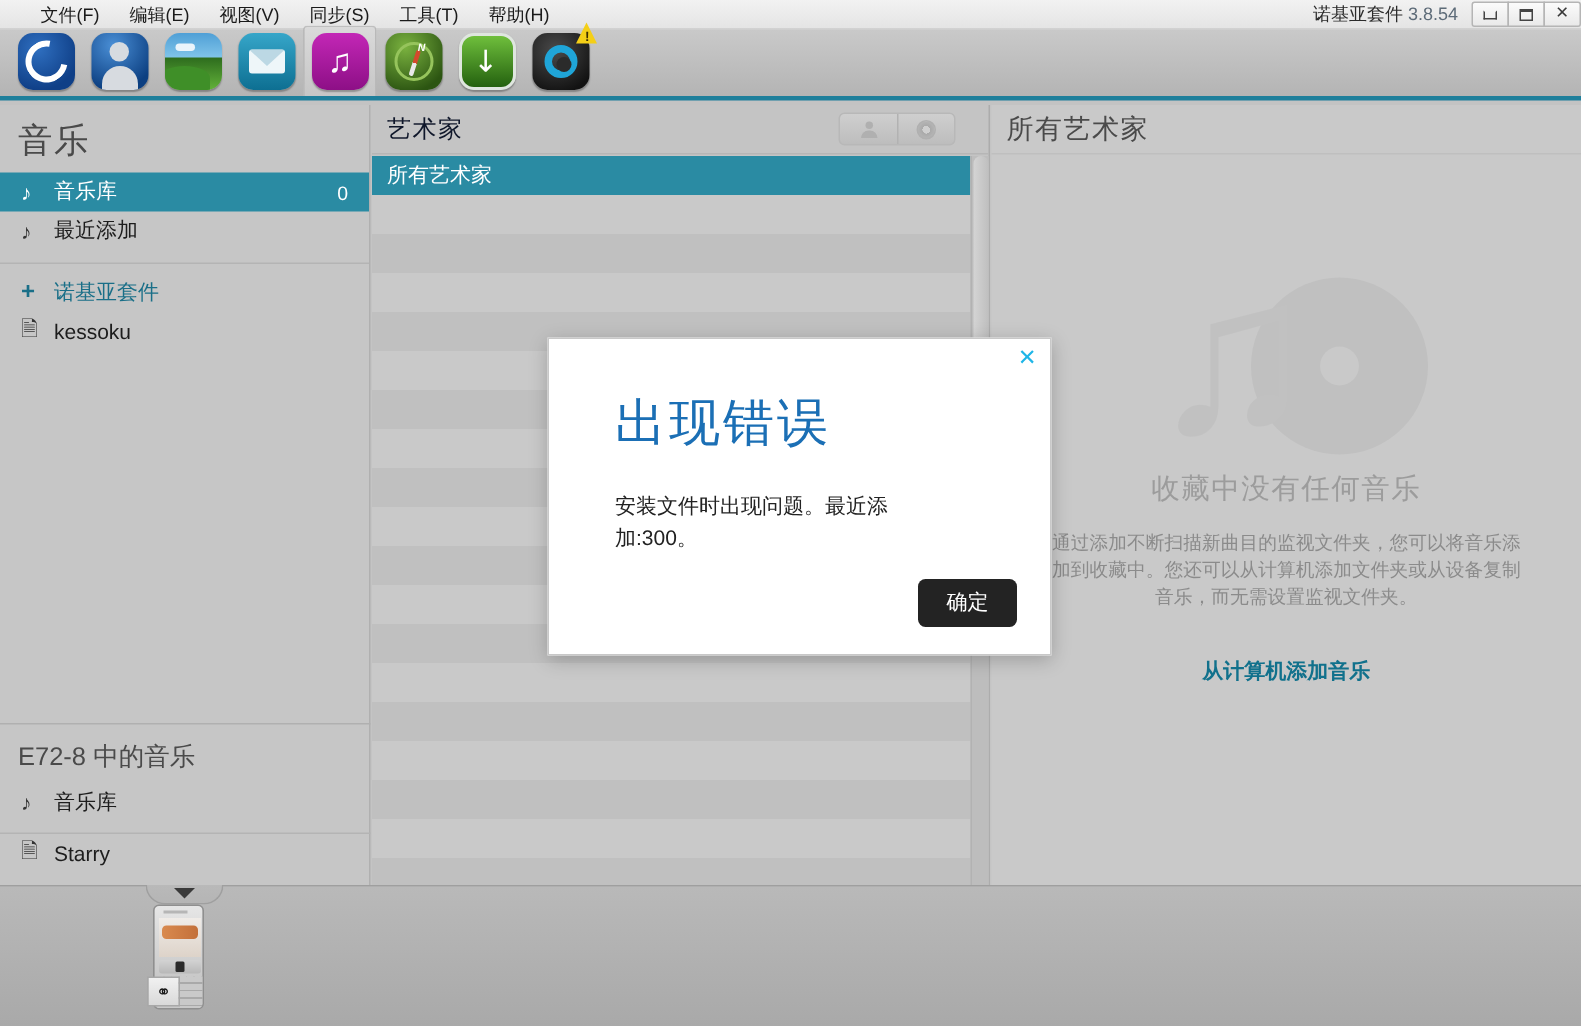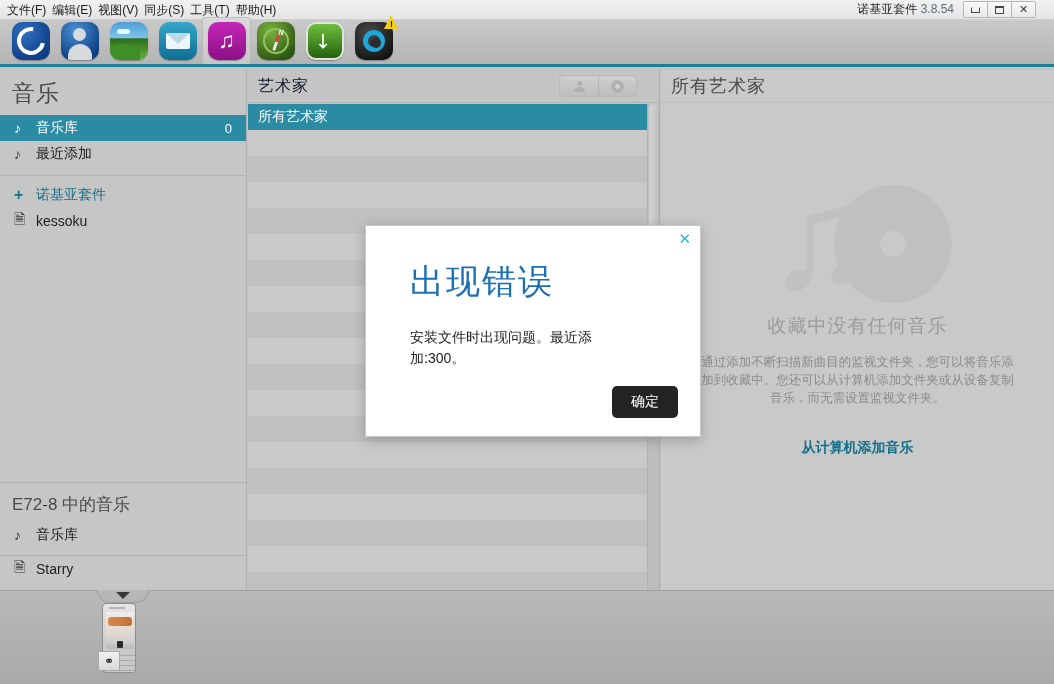--- a/index.html
+++ b/index.html
@@ -17,28 +17,28 @@
     overflow: hidden;
   }
 
   
   .titlebar {
     position: absolute; left: 0; top: 0; width: 1054px; height: 20px;
     background: linear-gradient(#f2f2f2, #e4e4e4);
     border-bottom: 1px solid #cfcfcf;
     display: flex; align-items: center;
   }
-  .menubar { display: flex; align-items: flex-start; padding-left: 4px; }
+  .menubar { display: flex; align-items: flex-start; padding-left: 24px; gap: 14px; }
   .menu-item {
     font-size: 12px; color: #1a1a1a; line-height: 14px;
     padding: 1px 3px; white-space: nowrap; cursor: default;
   }
   .title-right {
     margin-left: auto; display: flex; align-items: center;
-    height: 20px; padding-right: 18px;
+    height: 20px; padding-right: 0;
   }
   .app-title { font-size: 12px; color: #2b2b2b; margin-right: 10px; white-space: nowrap; }
   .app-version { color: #5d6b78; }
   .wbtns { display: flex; height: 17px; align-items: stretch; }
   .wbtn {
     width: 25px; height: 17px;
     background: linear-gradient(#fbfbfb, #e9e9e9);
     border: 1px solid #b5b5b5;
     margin-left: -1px;
     display: flex; align-items: center; justify-content: center;

